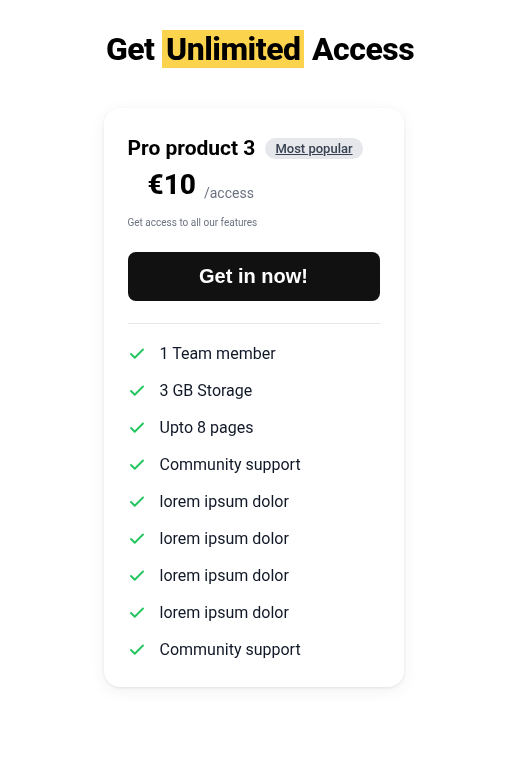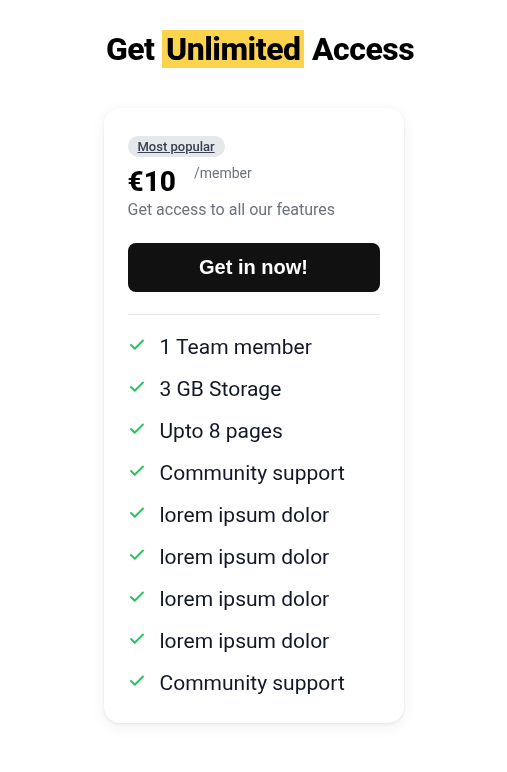--- a/index.html
+++ b/index.html
@@ -60,35 +60,36 @@
       color: #374151;
       font-size: 13px;
       font-weight: 500;
       padding: 3px 10px;
       border-radius: 12px;
       text-decoration: underline;
     }
     .price-row {
       margin-top: 8px;
       display: flex;
-      align-items: flex-start;
-      gap: 18px;
+      align-items: flex-end;
+      gap: 8px;
+      margin-left: 20px;
     }
     .price {
       font-size: 28px;
       font-weight: 800;
       color: #000;
     }
     .period {
       font-size: 14px;
       color: #6b7280;
     }
     .description {
-      margin-top: 2px;
-      font-size: 16px;
+      margin-top: 16px;
+      font-size: 10px;
       color: #6b7280;
     }
     .cta-button {
       margin-top: 24px;
       width: 100%;
       background: #111111;
       color: #ffffff;
       border: none;
       border-radius: 8px;
       padding: 13px 0;
@@ -103,22 +104,23 @@
     }
     .features {
       margin-top: 20px;
       list-style: none;
       display: flex;
       flex-direction: column;
       gap: 18px;
     }
     .feature-item {
       display: flex;
+      align-items: center;
       gap: 14px;
-      font-size: 21px;
+      font-size: 16px;
       color: #111827;
     }
     .check-icon {
       width: 18px;
       height: 18px;
       flex-shrink: 0;
     }
     .check-icon svg {
       width: 100%;
       height: 100%;
@@ -132,25 +134,26 @@
 </head>
 <body>
 
 <div class="container">
   <h1 class="heading">
     <span>Get </span><span class="highlight">Unlimited</span><span> Access</span>
   </h1>
 
   <div class="card">
     <div class="card-header">
+      <span class="plan-name">Pro product 3</span>
       <span class="badge">Most popular</span>
     </div>
     <div class="price-row">
       <span class="price">€10</span>
-      <span class="period">/member</span>
+      <span class="period">/access</span>
     </div>
     <p class="description">Get access to all our features</p>
 
     <button class="cta-button">Get in now!</button>
 
     <hr class="divider">
 
     <ul class="features">
         <li class="feature-item">
           <span class="check-icon"><svg viewBox="0 0 24 24">

